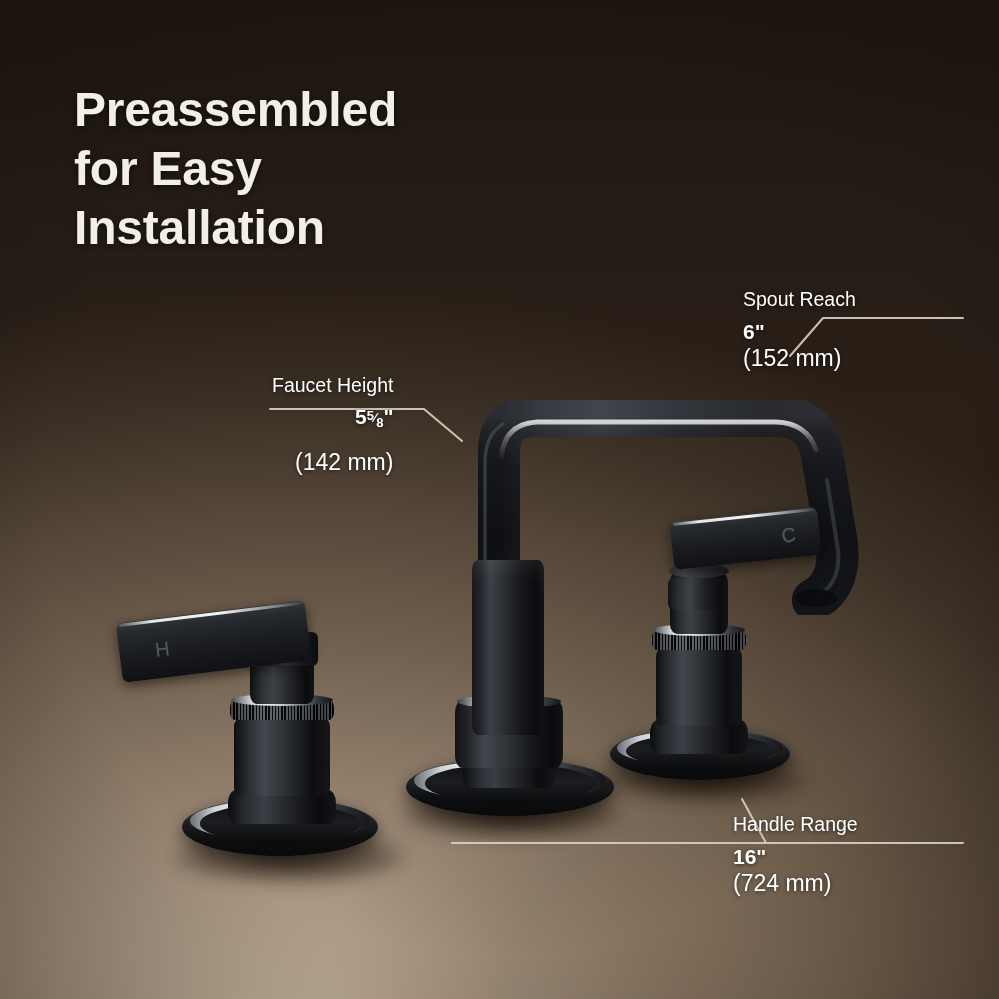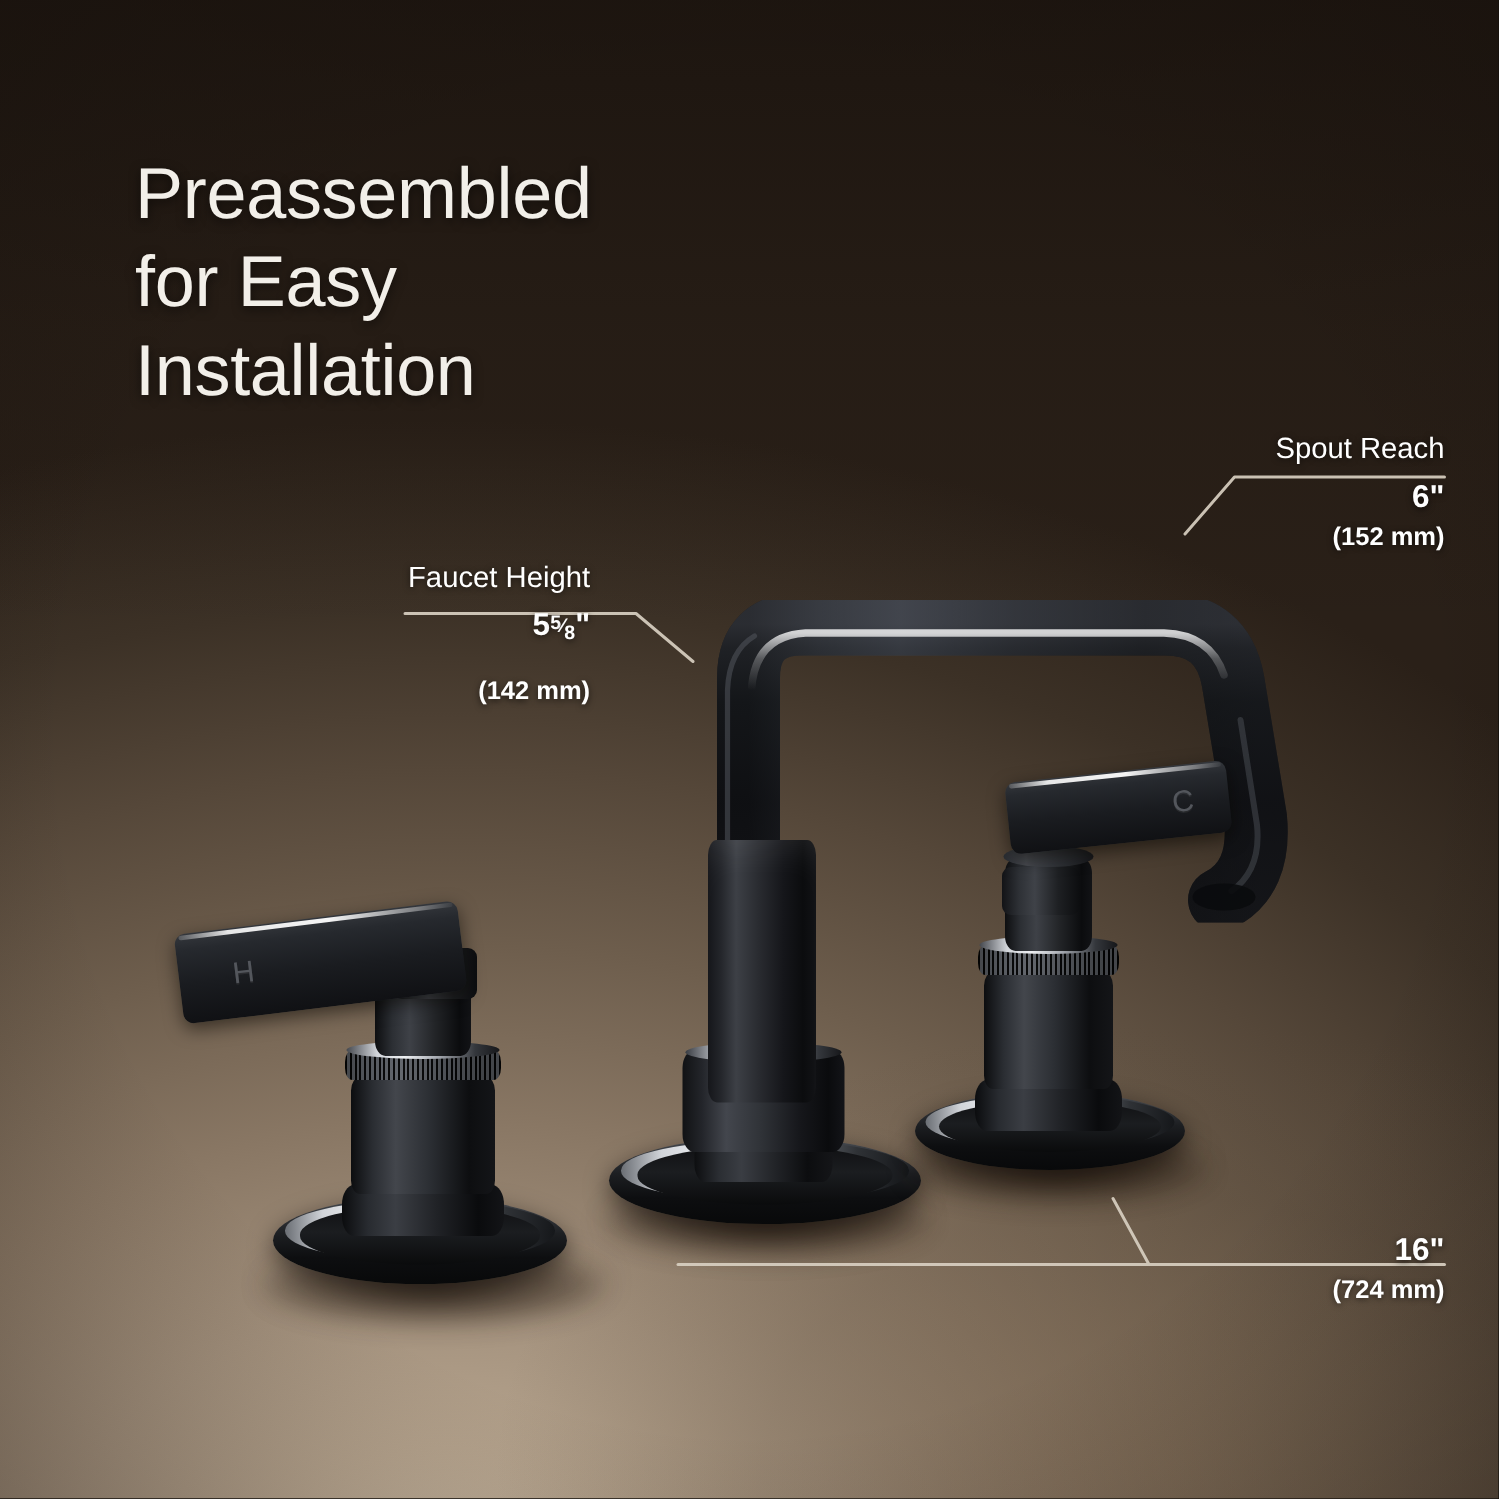--- a/index.html
+++ b/index.html
@@ -48,38 +48,37 @@
     position: absolute;
     inset: 0;
     background:
       linear-gradient(to bottom, rgba(20,14,10,0.60) 0%, rgba(20,14,10,0.20) 22%, rgba(0,0,0,0) 42%),
       radial-gradient(ellipse 88% 88% at 50% 50%, rgba(0,0,0,0) 52%, rgba(16,11,8,0.42) 100%);
   }
 
   
   .title {
     position: absolute;
-    left: 90px;
+    left: 74px;
     top: 80px;
     color: #f2efe9;
     font-size: 48px;
     line-height: 59px;
-    font-weight: 400;
+    font-weight: 700;
     letter-spacing: -0.2px;
     text-shadow: 0 2px 7px rgba(0,0,0,0.55);
     white-space: pre-line;
-    margin-top: 20px;
   }
 
   
   .callout { position: absolute; color: #ffffff; text-shadow: 0 1px 4px rgba(0,0,0,0.6); }
   .co-label { font-size: 19.5px; font-weight: 400; line-height: 23px; white-space: nowrap; }
   .co-main  { font-size: 21px; font-weight: 700; line-height: 25px; white-space: nowrap; }
-  .co-sub   { font-size: 17px; font-weight: 700; line-height: 24px; white-space: nowrap; }
-  .co-right { text-align: right; }
+  .co-sub   { font-size: 23px; font-weight: 400; line-height: 24px; white-space: nowrap; }
+  .co-right { text-align: left; }
   .co-left  { text-align: right; }
 
   .frac { display: inline-block; font-size: 0.62em; vertical-align: 0; position: relative; top: -0.30em; }
   .frac .den { position: relative; top: 0.50em; font-size: 1em; }
   .frac .sl  { position: relative; top: 0.12em; }
 
   .leaders { position: absolute; inset: 0; pointer-events: none; }
 
   
   .faucet { position: absolute; inset: 0; }
@@ -356,17 +355,18 @@
     <div class="co-sub" style="margin-top:18px;">(142 mm)</div>
   </div>
 
   <div class="callout co-right" style="left:743px; top:288px; width:220px;">
     <div class="co-label">Spout Reach</div>
     <div class="co-main" style="margin-top:8px;">6"</div>
     <div class="co-sub" style="margin-top:2px;">(152 mm)</div>
   </div>
 
   <div class="callout co-right" style="left:733px; top:813px; width:230px;">
+    <div class="co-label">Handle Range</div>
     <div class="co-main" style="margin-top:8px;">16"</div>
     <div class="co-sub" style="margin-top:2px;">(724 mm)</div>
   </div>
 
 </div>
 
 </body></html>

